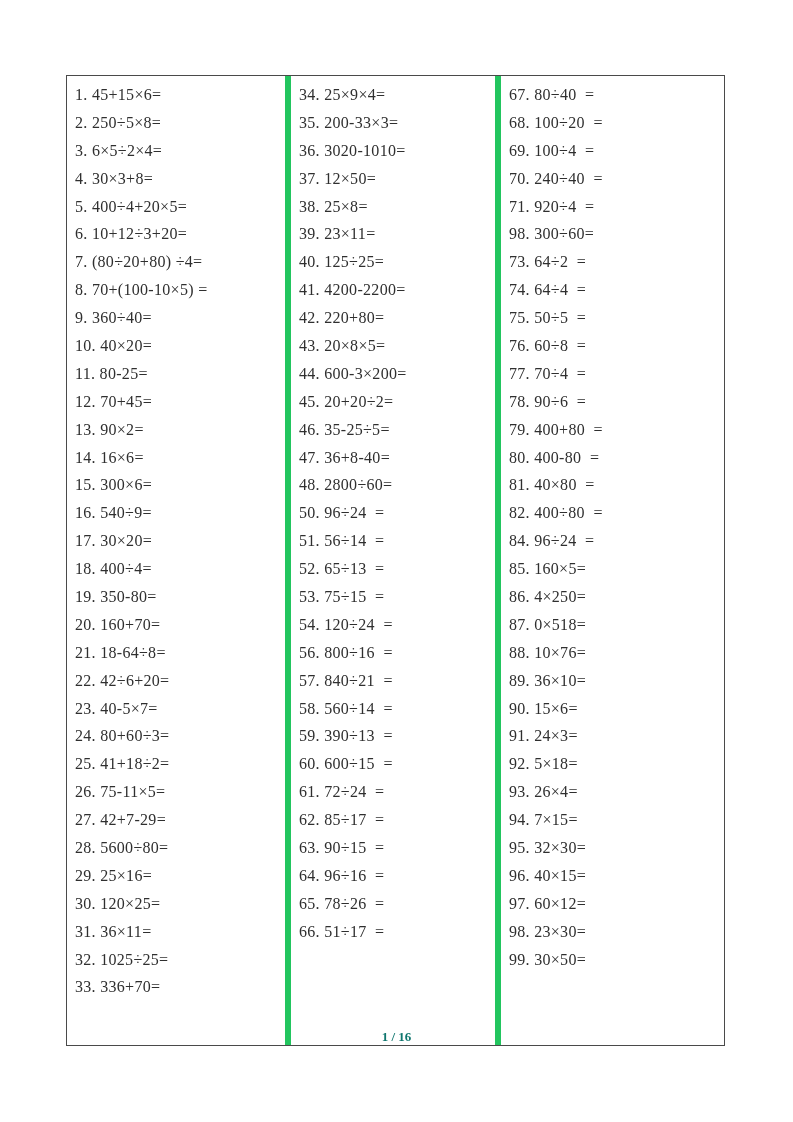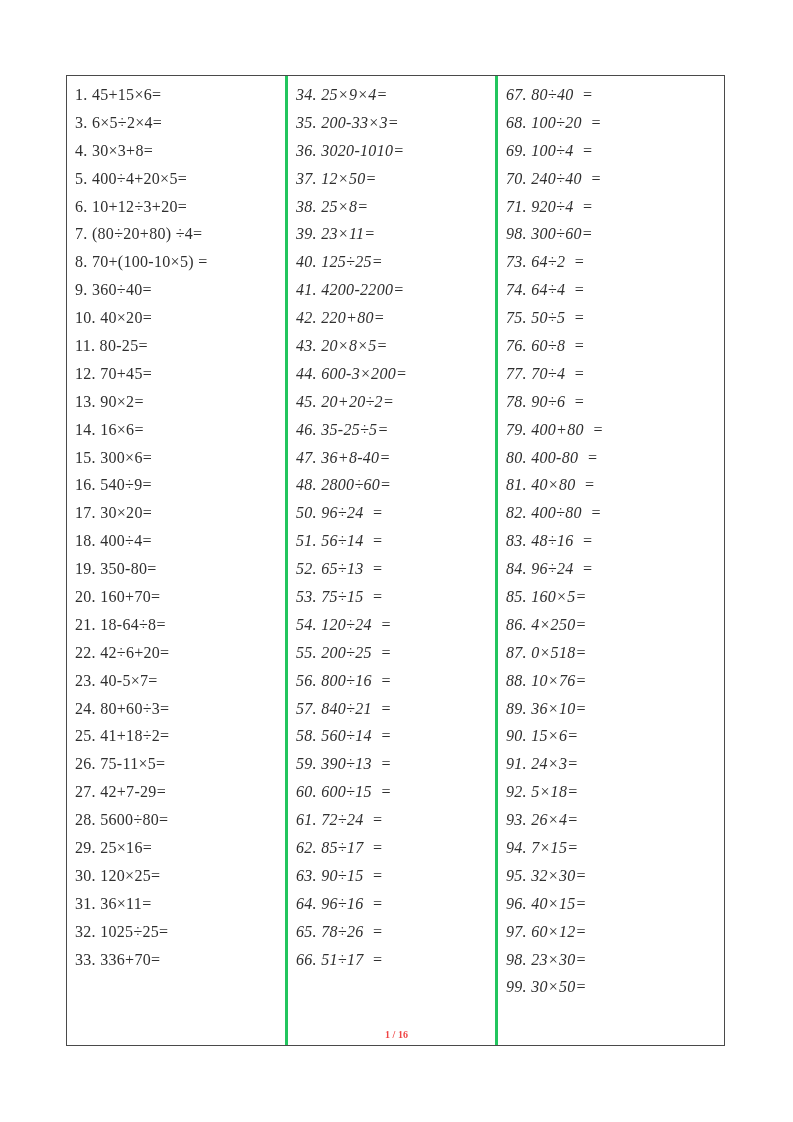--- a/index.html
+++ b/index.html
@@ -21,51 +21,52 @@
     box-sizing: border-box;
     border: 1px solid #4a4a4a;
     display: flex;
     flex-direction: row;
   }
   .col {
     box-sizing: border-box;
     padding-top: 5px;
     overflow: hidden;
   }
-  .col + .col { border-left: 3px solid #22c55e; font-style: italic; }
+  .col + .col { border-left: 6px solid #22c55e; }
   .col-1 { width: 218px; }
   .col-2 { width: 210px; }
   .col-3 { flex: 1; }
   .problem {
     height: 27.9px;
     display: flex;
     align-items: center;
     padding-left: 8px;
     font-size: 16px;
     letter-spacing: 0.3px;
     white-space: pre;
   }
   .footer {
     position: absolute;
     left: 0;
     top: 1029px;
     width: 100%;
     text-align: center;
-    font-size: 10px;
+    font-size: 13px;
     font-weight: bold;
-    color: #ef4444;
+    color: #0f766e;
   }
 </style>
 </head>
 <body>
 
 <div class="page">
   <div class="grid">
     <div class="col col-1">
         <div class="problem">1. 45+15×6=</div>
+        <div class="problem">2. 250÷5×8=</div>
         <div class="problem">3. 6×5÷2×4=</div>
         <div class="problem">4. 30×3+8=</div>
         <div class="problem">5. 400÷4+20×5=</div>
         <div class="problem">6. 10+12÷3+20=</div>
         <div class="problem">7. (80÷20+80) ÷4=</div>
         <div class="problem">8. 70+(100-10×5) =</div>
         <div class="problem">9. 360÷40=</div>
         <div class="problem">10. 40×20=</div>
         <div class="problem">11. 80-25=</div>
         <div class="problem">12. 70+45=</div>
@@ -105,21 +106,20 @@
         <div class="problem">44. 600-3×200=</div>
         <div class="problem">45. 20+20÷2=</div>
         <div class="problem">46. 35-25÷5=</div>
         <div class="problem">47. 36+8-40=</div>
         <div class="problem">48. 2800÷60=</div>
         <div class="problem">50. 96÷24  =</div>
         <div class="problem">51. 56÷14  =</div>
         <div class="problem">52. 65÷13  =</div>
         <div class="problem">53. 75÷15  =</div>
         <div class="problem">54. 120÷24  =</div>
-        <div class="problem">55. 200÷25  =</div>
         <div class="problem">56. 800÷16  =</div>
         <div class="problem">57. 840÷21  =</div>
         <div class="problem">58. 560÷14  =</div>
         <div class="problem">59. 390÷13  =</div>
         <div class="problem">60. 600÷15  =</div>
         <div class="problem">61. 72÷24  =</div>
         <div class="problem">62. 85÷17  =</div>
         <div class="problem">63. 90÷15  =</div>
         <div class="problem">64. 96÷16  =</div>
         <div class="problem">65. 78÷26  =</div>
@@ -135,21 +135,20 @@
         <div class="problem">73. 64÷2  =</div>
         <div class="problem">74. 64÷4  =</div>
         <div class="problem">75. 50÷5  =</div>
         <div class="problem">76. 60÷8  =</div>
         <div class="problem">77. 70÷4  =</div>
         <div class="problem">78. 90÷6  =</div>
         <div class="problem">79. 400+80  =</div>
         <div class="problem">80. 400-80  =</div>
         <div class="problem">81. 40×80  =</div>
         <div class="problem">82. 400÷80  =</div>
-        <div class="problem">83. 48÷16  =</div>
         <div class="problem">84. 96÷24  =</div>
         <div class="problem">85. 160×5=</div>
         <div class="problem">86. 4×250=</div>
         <div class="problem">87. 0×518=</div>
         <div class="problem">88. 10×76=</div>
         <div class="problem">89. 36×10=</div>
         <div class="problem">90. 15×6=</div>
         <div class="problem">91. 24×3=</div>
         <div class="problem">92. 5×18=</div>
         <div class="problem">93. 26×4=</div>

